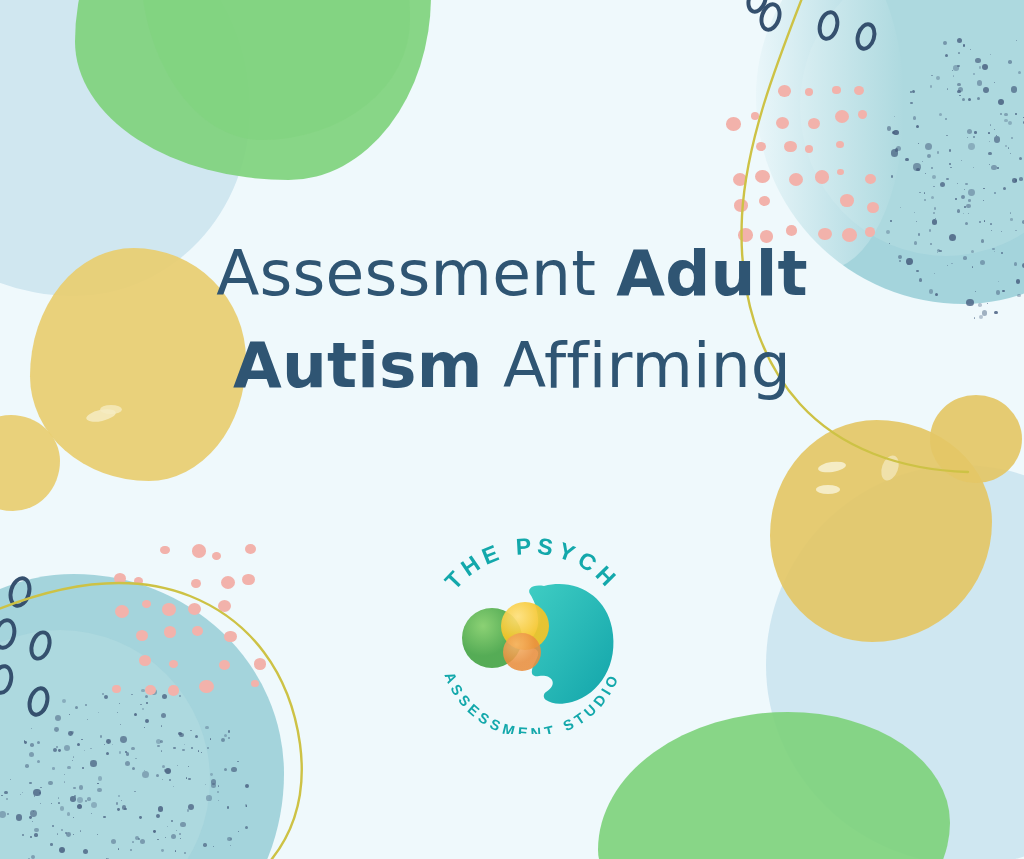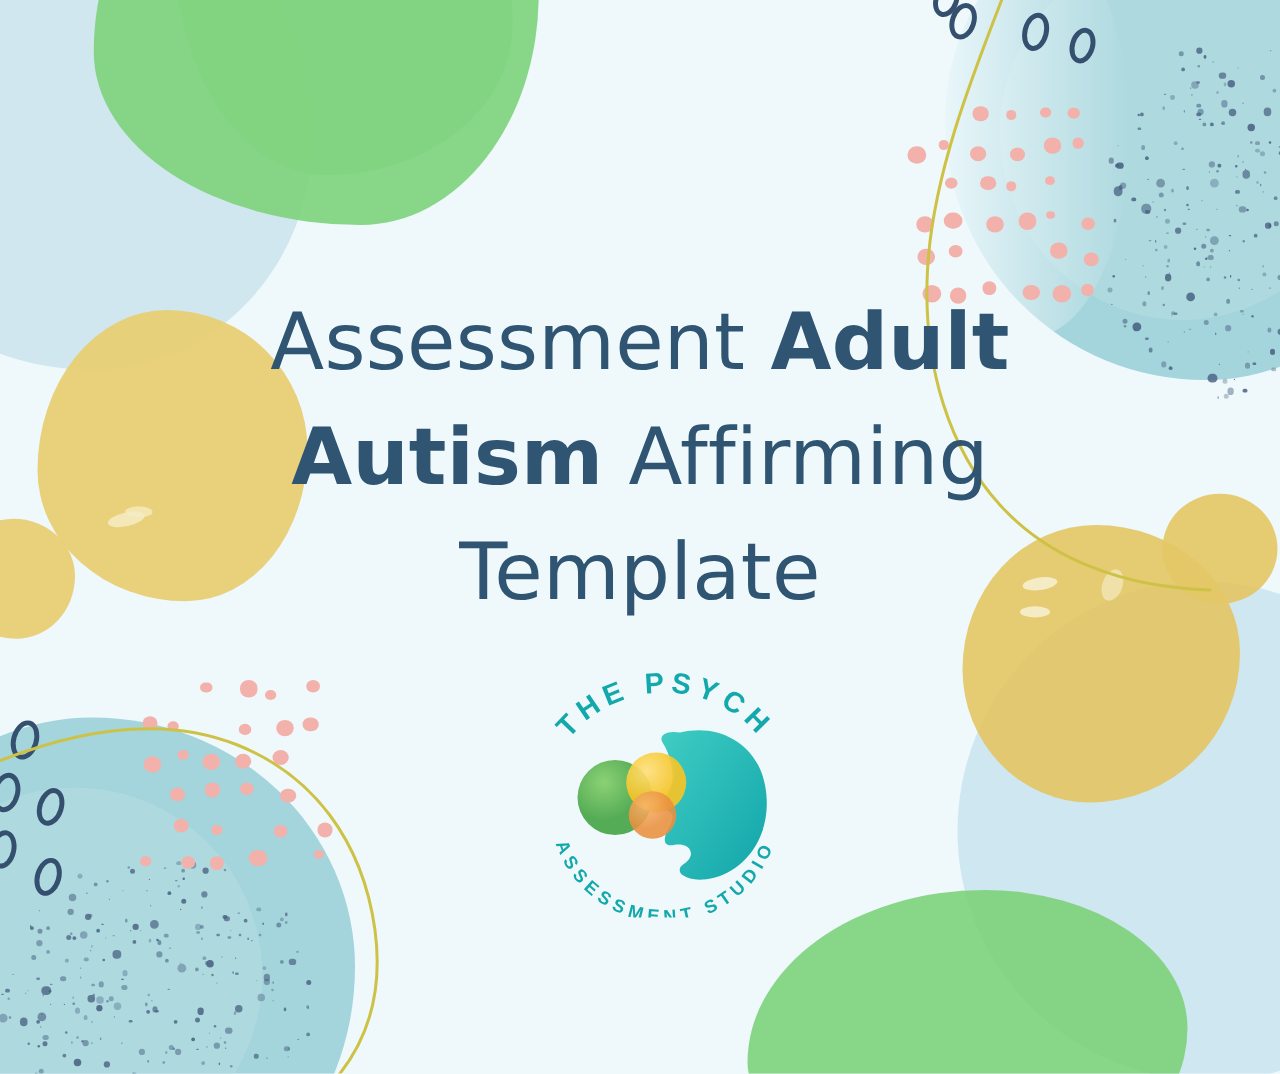--- a/index.html
+++ b/index.html
@@ -644,21 +644,20 @@
       <path d="M 806 -12 C 778 60, 746 140, 742 216 C 738 294, 760 360, 800 404
                C 840 448, 900 470, 968 472" fill="none" stroke="#cdc245" stroke-width="2.4" stroke-linecap="round"></path>
       <path d="M -18 616 C 60 582, 130 572, 190 596 C 250 620, 290 672, 300 744
                C 308 804, 288 848, 252 880" fill="none" stroke="#cdc245" stroke-width="2.4" stroke-linecap="round"></path>
     </svg>
   </div>
 
   <div id="headline">
     <span class="hl-line"><span>Assessment </span><b>Adult</b></span>
     <span class="hl-line"><b>Autism</b><span> Affirming</span></span>
-    <span class="hl-line">Template</span>
   </div>
 
   <div id="logo">
     <svg width="240" height="200" viewBox="0 0 240 200">
       <defs>
         <path id="arcTop" d="M 22 118 A 98 98 0 0 1 218 118" fill="none"></path>
         <path id="arcBot" d="M 28 112 A 92 92 0 0 0 212 112" fill="none"></path>
         <linearGradient id="faceGrad" x1="0" y1="0" x2="1" y2="1">
           <stop offset="0%" stop-color="#3fcdc3"></stop>
           <stop offset="100%" stop-color="#12a4aa"></stop>

